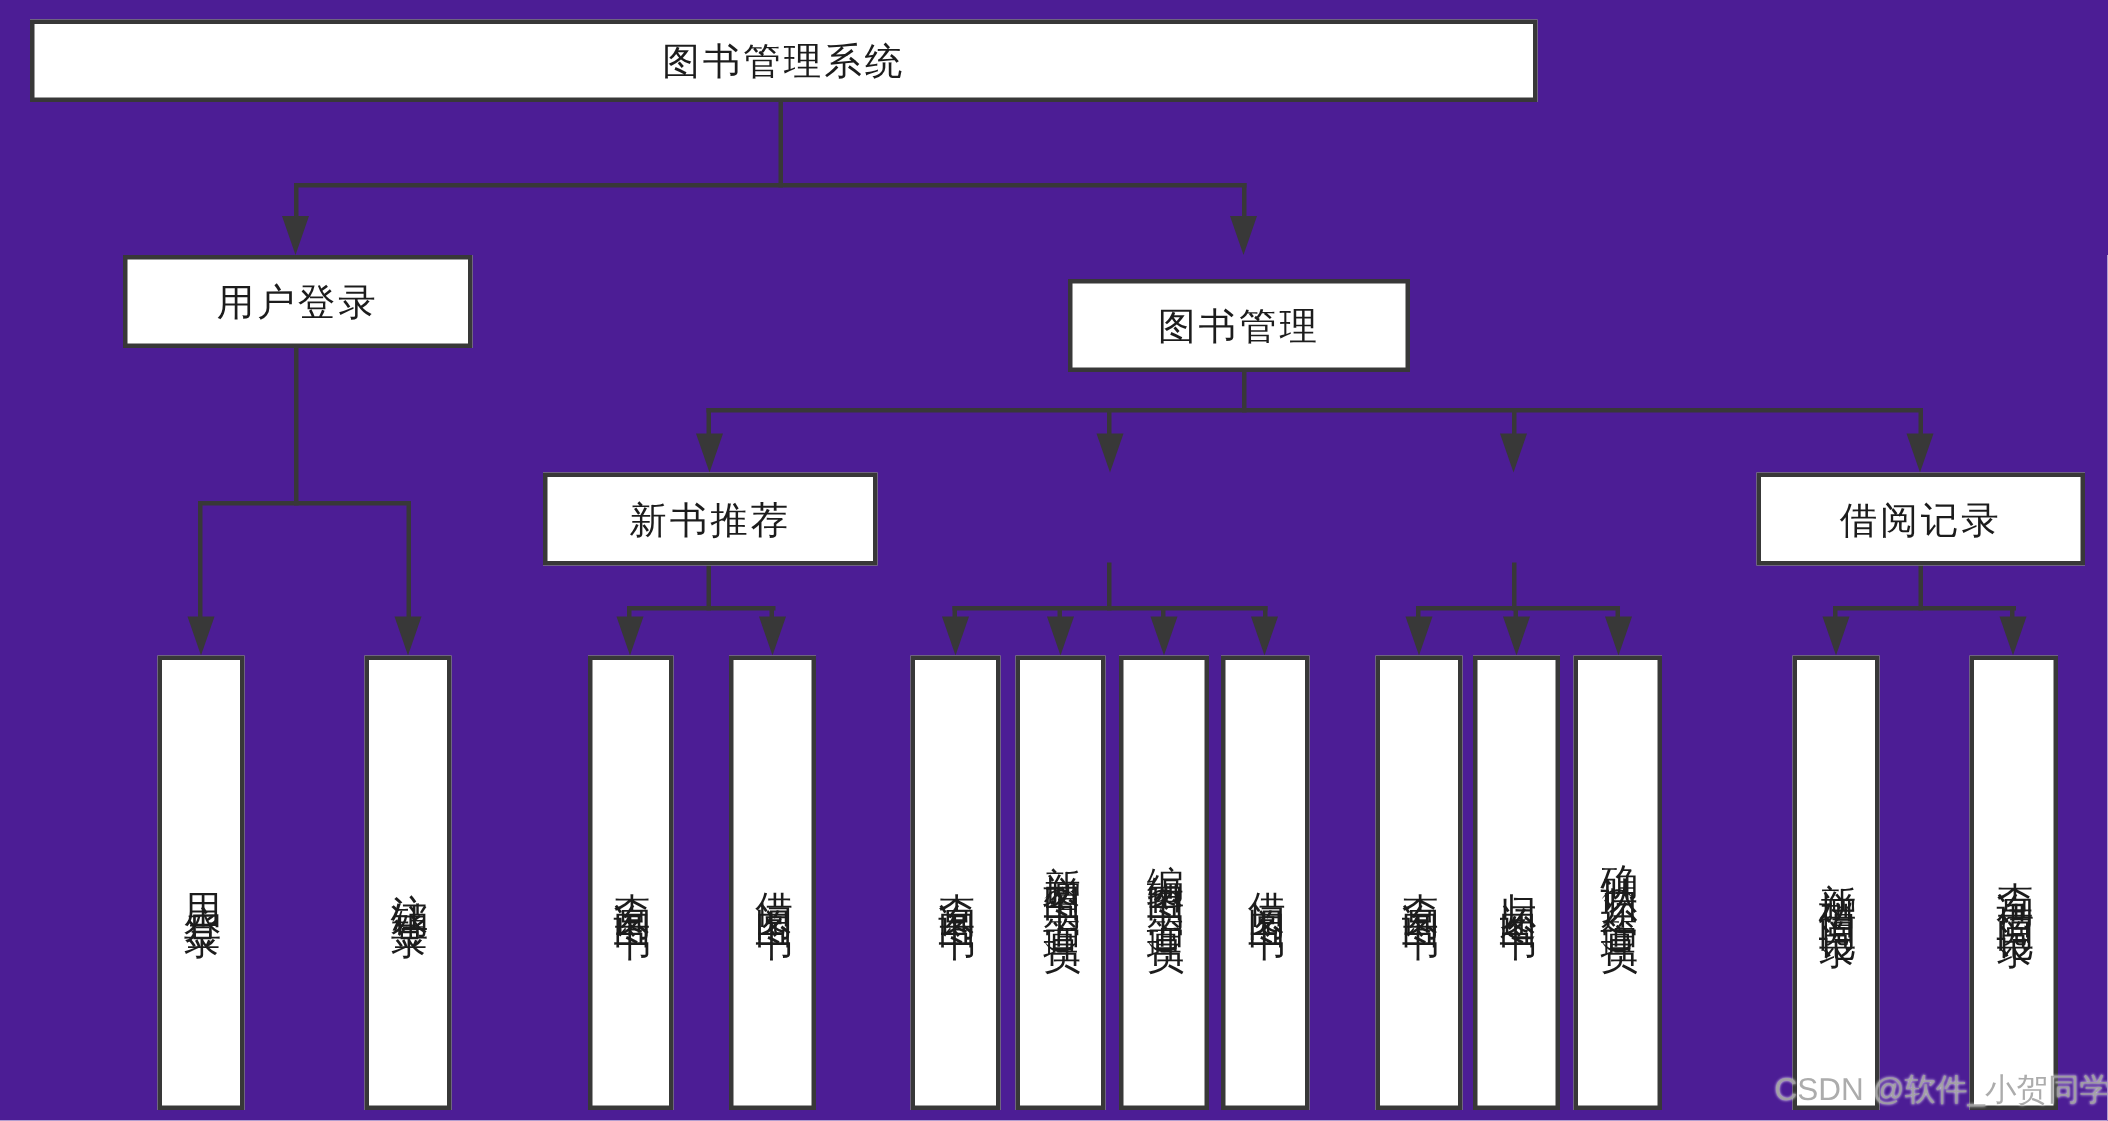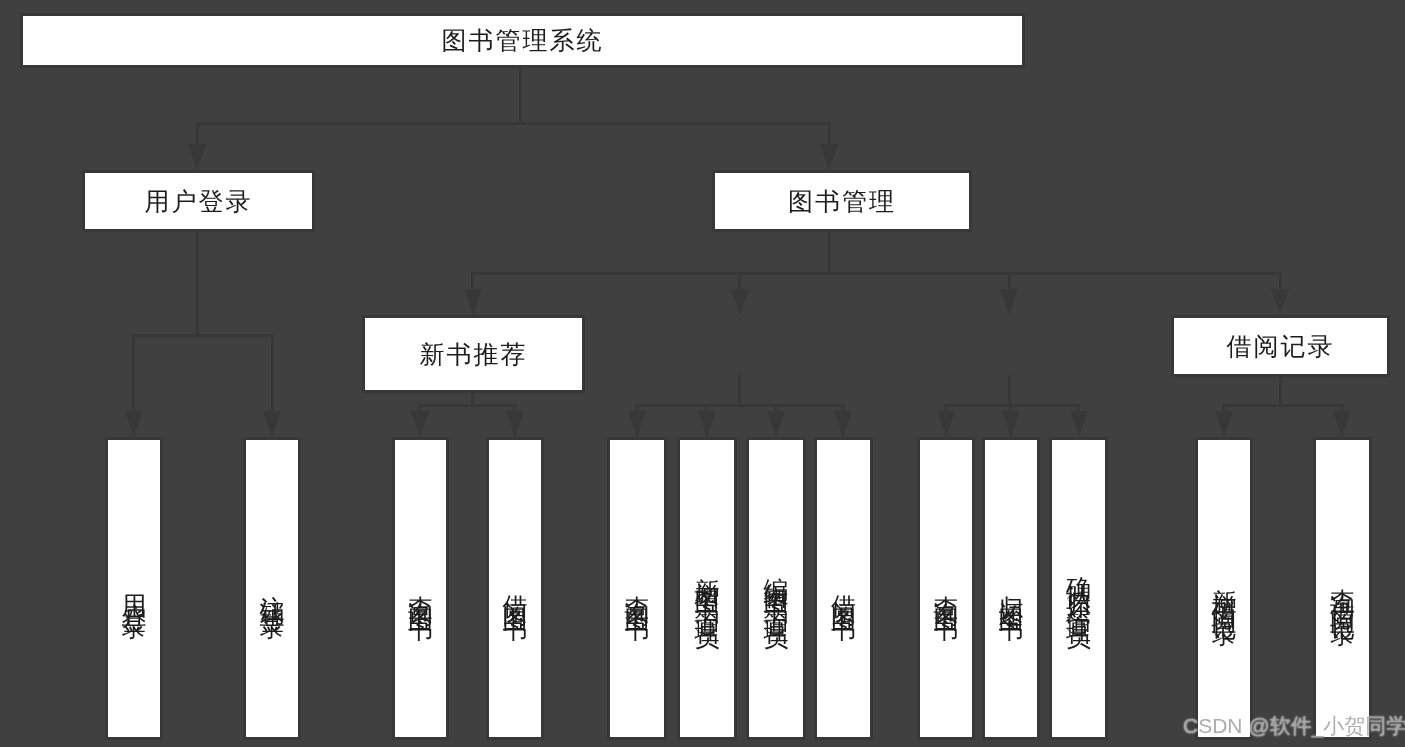--- a/index.html
+++ b/index.html
@@ -1,20 +1,20 @@
 <!DOCTYPE html>
 <html><head>
 <meta charset="utf-8">
 <style>
   html, body { margin: 0; padding: 0; background: #ffffff; }
   #stage {
     position: relative;
     width: 1405px;
     height: 747px;
-    background: #404040;
+    background: #4c1d95;
     font-family: "Liberation Sans", "DejaVu Sans", sans-serif;
     overflow: hidden;
   }
   .box {
     position: absolute;
     box-sizing: border-box;
     border: 3px solid #383838;
     background: #ffffff;
     display: flex;
     align-items: center;
@@ -120,23 +120,23 @@
   <div class="hline" style="left:1222px; top:404px; width:122px;"></div>
   <div class="vline" style="left:1222px; top:404px; height:14px;"></div>
   <div class="vline" style="left:1340px; top:404px; height:14px;"></div>
   <div class="arrow" style="left:1215px; top:411px;"></div>
   <div class="arrow" style="left:1333px; top:411px;"></div>
 
   <div class="box" style="left:20px; top:13px; width:1005px; height:55px;">图书管理系统</div>
 
   <div class="box" style="left:82px; top:170px; width:233px; height:62px;">用户登录</div>
 
-  <div class="box" style="left:712px; top:170px; width:260px; height:62px;">图书管理</div>
+  <div class="box" style="left:712px; top:186px; width:228px; height:62px;">图书管理</div>
 
-  <div class="box" style="left:362px; top:315px; width:223px; height:78px;">新书推荐</div>
+  <div class="box" style="left:362px; top:315px; width:223px; height:62px;">新书推荐</div>
 
 
 
   <div class="box" style="left:1171px; top:315px; width:219px; height:62px;">借阅记录</div>
 
   <div class="box vbox" style="left:105px; top:437px; width:58px; height:303px;">用户登录</div>
   <div class="box vbox" style="left:243px; top:437px; width:58px; height:303px;">注销登录</div>
 
   <div class="box vbox" style="left:392px; top:437px; width:57px; height:303px;">查询图书</div>
   <div class="box vbox" style="left:486px; top:437px; width:58px; height:303px;">借阅图书</div>

